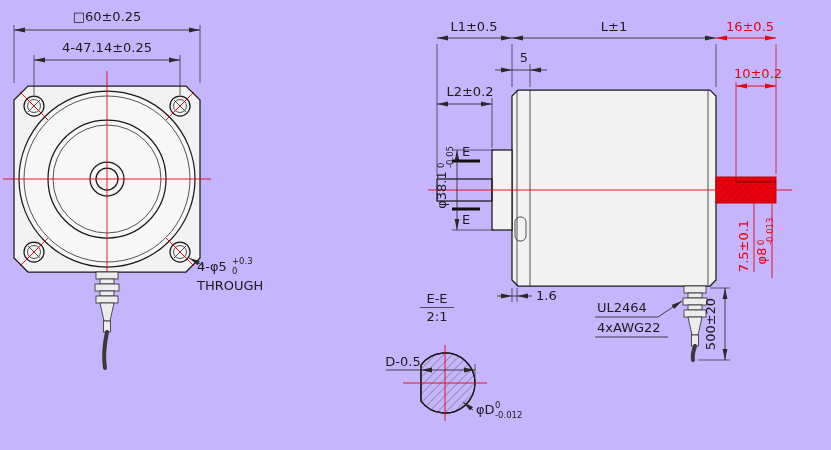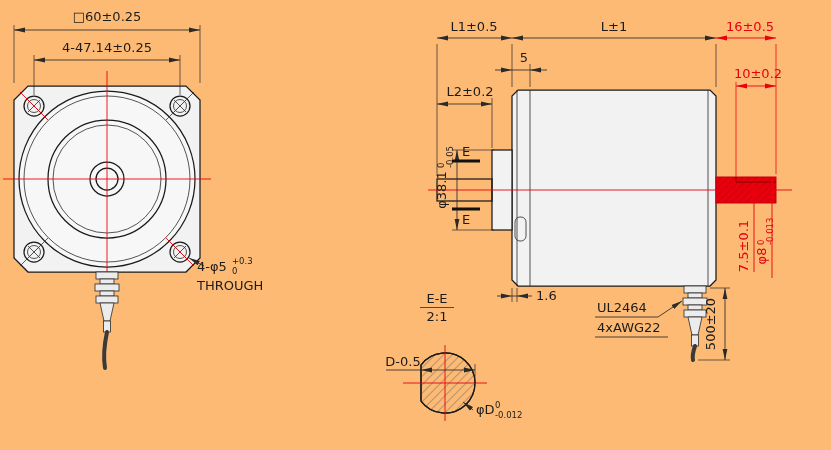--- a/index.html
+++ b/index.html
@@ -1,16 +1,16 @@
 <!DOCTYPE html>
 <html><head>
 <meta charset="utf-8">
 <style>
   html,body{margin:0;padding:0;background:#ffffff;}
-  .canvas{position:relative;width:831px;height:450px;background:#fdba74;overflow:hidden;
+  .canvas{position:relative;width:831px;height:450px;background:#c4b5fd;overflow:hidden;
           font-family:"DejaVu Sans", sans-serif;}
   svg text{fill:#1c1c1c;font-family:"DejaVu Sans", sans-serif;font-size:13px;}
   text.red{fill:#e8000d;}
   .ln{stroke:#1a1a1a;stroke-width:1.25;fill:none;}
   .ln2{stroke:#2a2a2a;stroke-width:0.8;fill:none;}
   .dim{stroke:#2a2a2a;stroke-width:0.85;fill:none;}
   .ext{stroke:#2a2a2a;stroke-width:0.7;fill:none;}
   .rdim{stroke:#e8000d;stroke-width:0.9;fill:none;}
   .rext{stroke:#e8000d;stroke-width:0.75;fill:none;}
   .cl{stroke:#e8000d;stroke-width:0.9;fill:none;}

